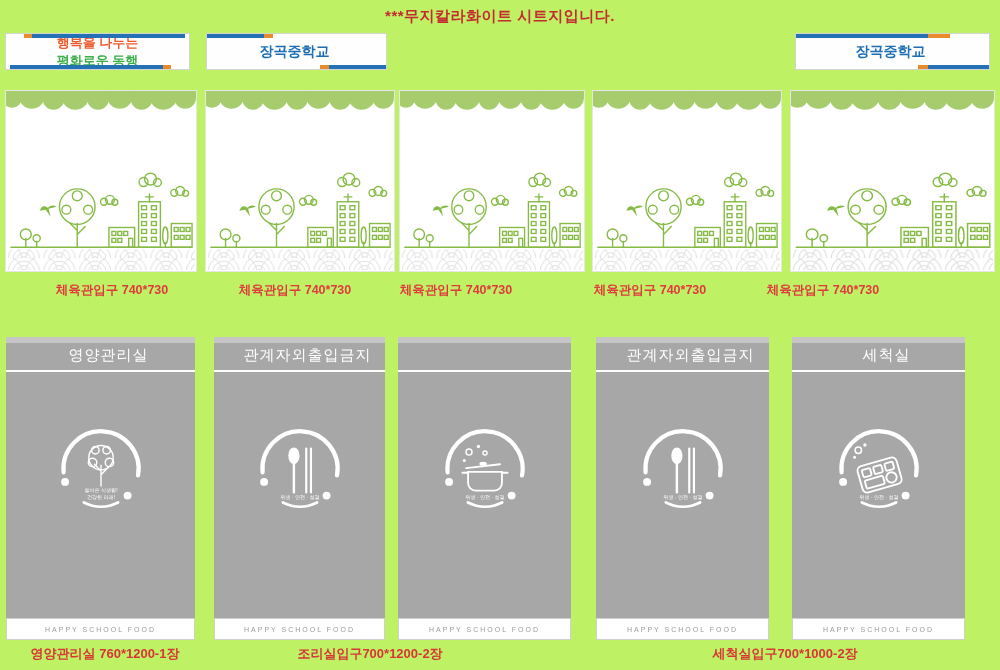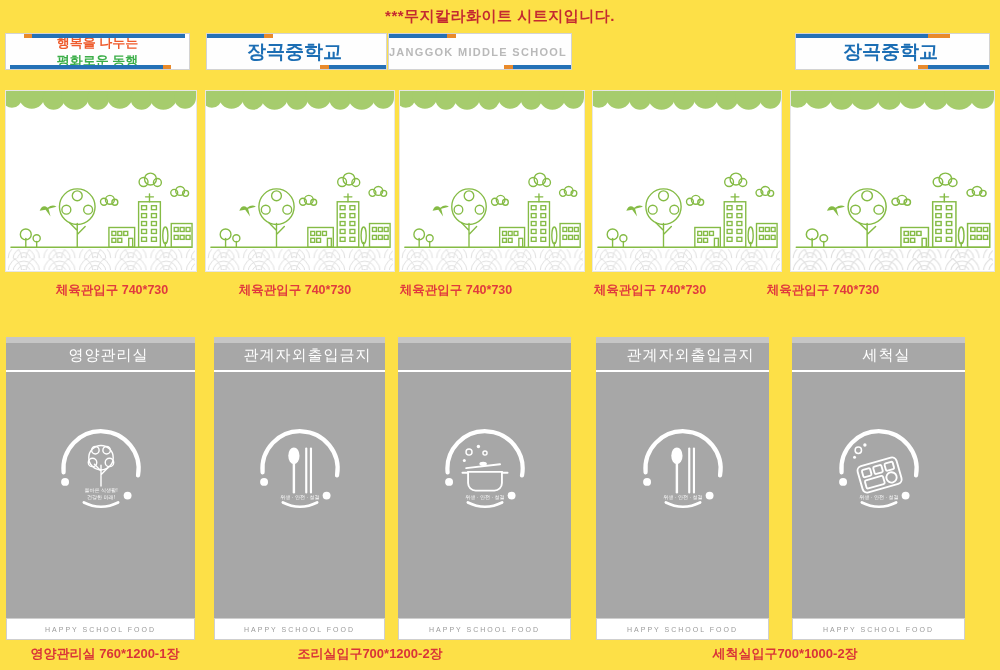--- a/index.html
+++ b/index.html
@@ -1,16 +1,16 @@
 <!DOCTYPE html>
 <html><head>
 <meta charset="utf-8">
 <style>
   html,body{margin:0;padding:0;background:#fff;}
-  .sheet{position:relative;width:1000px;height:670px;background:#fde047;overflow:hidden;
+  .sheet{position:relative;width:1000px;height:670px;background:#bef264;overflow:hidden;
          font-family:"Liberation Sans","DejaVu Sans",sans-serif;}
 
   
   .sheet-title{position:absolute;top:7px;left:0;width:100%;text-align:center;
                font-size:15px;font-weight:bold;color:#c42a30;letter-spacing:.5px;}
 
   
   .banner{position:absolute;top:33px;height:37px;background:#fefefe;
           border:1px solid #d3d3d3;box-sizing:border-box;
           display:flex;align-items:center;justify-content:center;}
@@ -21,21 +21,21 @@
   .b1{left:5px;width:185px;flex-direction:column;}
   .b1 .bar.top{left:auto;right:2%;width:88%;background:linear-gradient(to right,#e98a2b 0 5%,#2471b6 5%);}
   .b1 .bar.bot{right:auto;left:2%;width:88%;background:linear-gradient(to right,#2471b6 0 95%,#e98a2b 95%);}
   .b2{left:206px;width:181px;}
   .b3{left:388px;width:184px;}
   .b4{left:580px;width:182px;}
   .b5{left:795px;width:195px;}
   .b5 .bar.top{width:80%;}
   .b1 .p1,.b4 .p1{color:#ee5a2b;}
   .b1 .p2,.b4 .p2{color:#3bae48;}
-  .b2 .p1,.b5 .p1{color:#1c6eb4;font-size:19px;}
+  .b2 .p1,.b5 .p1{color:#1c6eb4;font-size:14px;}
   .b3 .p1{color:#b9b9b9;font-size:11px;letter-spacing:1.3px;font-weight:bold;}
 
   
   .gym{position:absolute;top:90px;height:182px;background:#fff;border:1px solid #e6e6e6;box-sizing:border-box;}
   .gym svg{display:block;width:100%;height:100%;}
   .p1g{left:5px;width:192px;}
   .p2g{left:205px;width:190px;}
   .p3g{left:399px;width:186px;}
   .p4g{left:592px;width:190px;}
   .p5g{left:790px;width:205px;}
@@ -170,26 +170,20 @@
     <span class="bar bot"></span>
     <span class="t p1">행복을 나누는</span>
     <span class="t p2">평화로운 동행</span>
   </div>
   <div class="banner b2">
     <span class="bar top"></span>
     <span class="bar bot"></span>
     <span class="t p1">장곡중학교</span>
     <span class="t p2"></span>
   </div>
-  <div class="banner b3">
-    <span class="bar top"></span>
-    <span class="bar bot"></span>
-    <span class="t p1">JANGGOK MIDDLE SCHOOL</span>
-    <span class="t p2"></span>
-  </div>
   <div class="banner b5">
     <span class="bar top"></span>
     <span class="bar bot"></span>
     <span class="t p1">장곡중학교</span>
     <span class="t p2"></span>
   </div>
 
   <div class="gym p1g">
     <svg viewBox="0 0 192 182" preserveAspectRatio="none">
         <use href="#cityart"></use>

